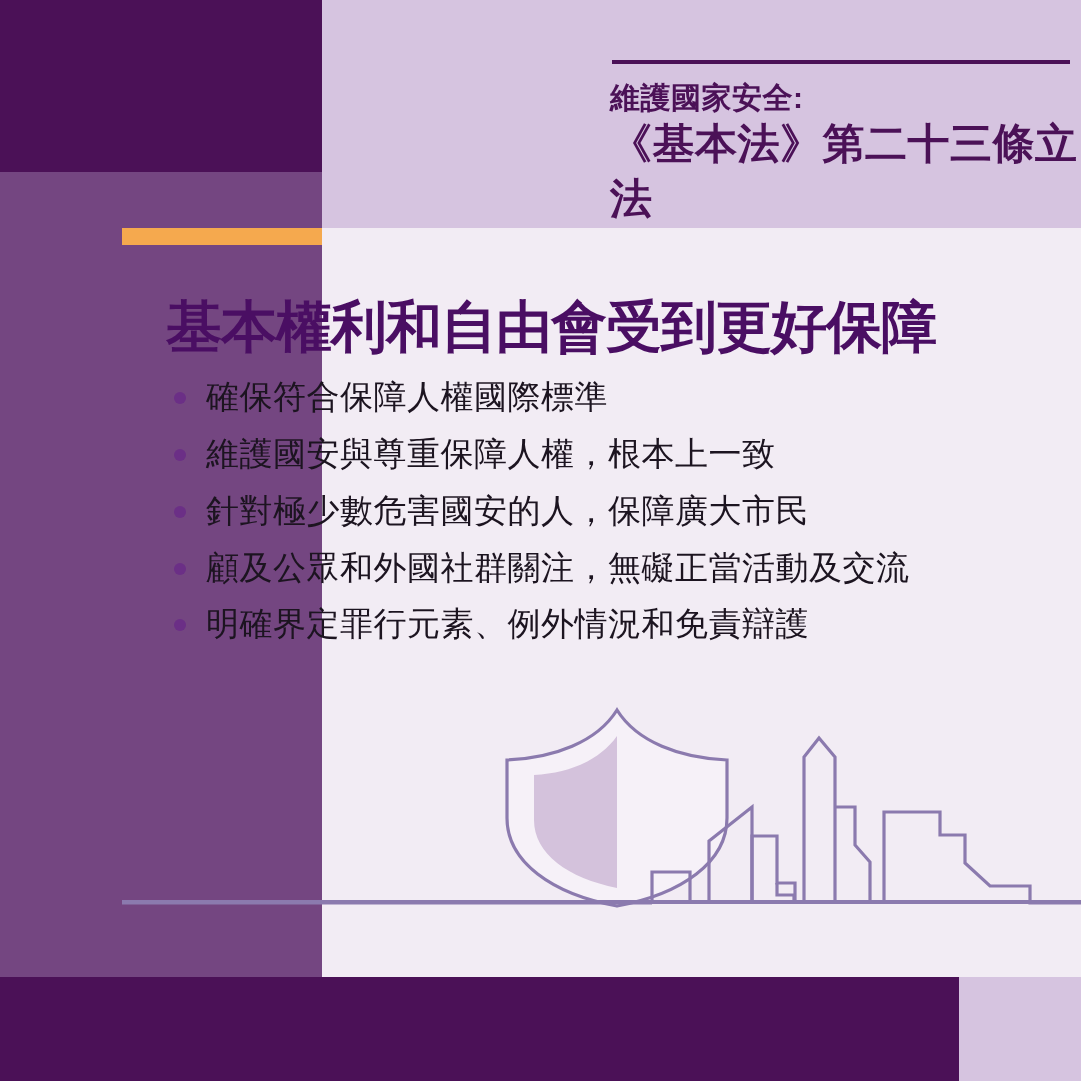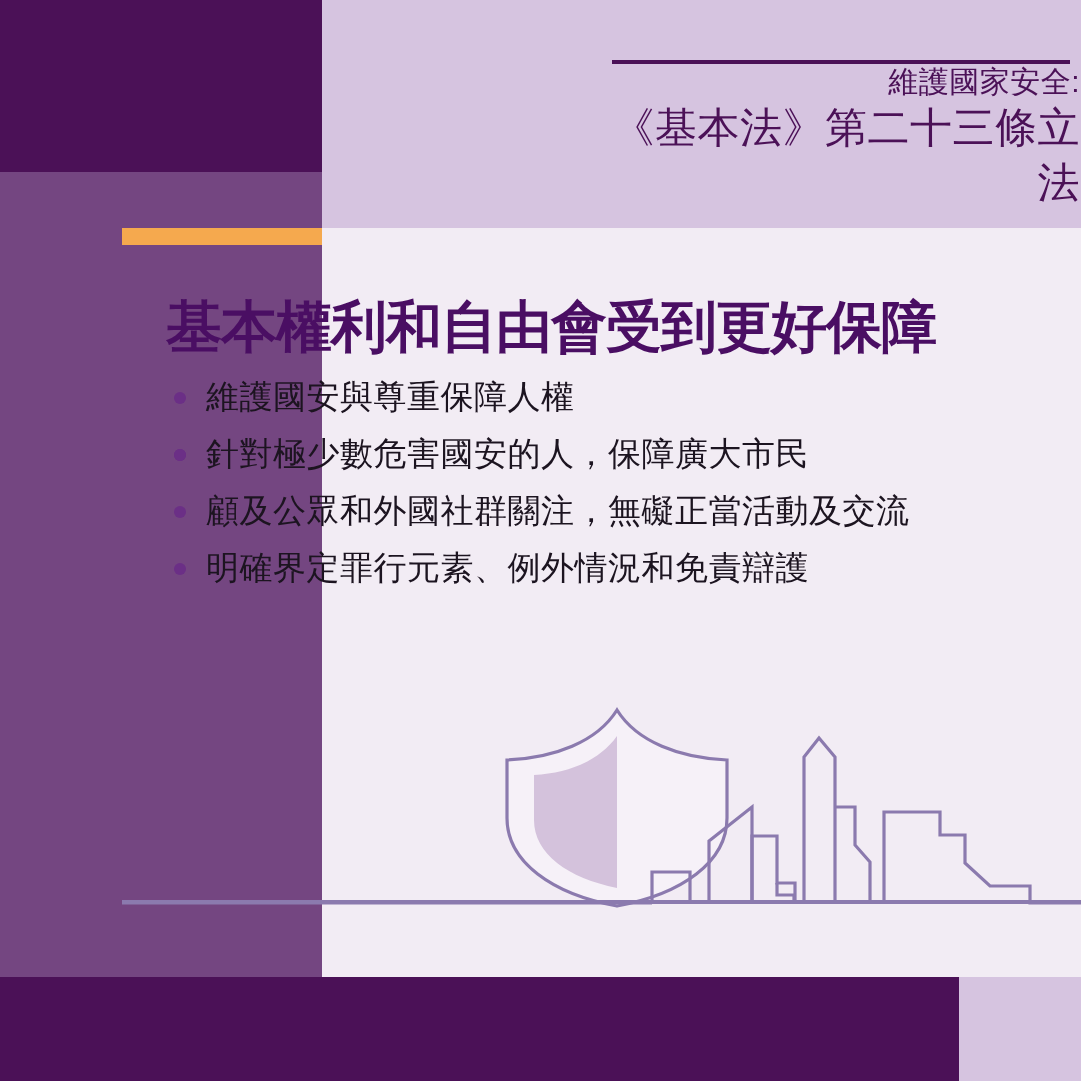--- a/index.html
+++ b/index.html
@@ -82,27 +82,26 @@
 
   
   .header-rule {
     position: absolute;
     left: 612px; top: 60px;
     width: 458px; height: 4px;
     background: #4B1157;
   }
   .header-text {
     position: absolute;
-    left: 610px; top: 62px;
+    left: 610px; top: 78px;
     width: 470px;
     color: #4B1157;
-    font-weight: normal;
+    font-weight: bold;
     line-height: 1.30;
     letter-spacing: 0.5px;
-    text-align: right;
   }
   .header-line-1 { font-size: 30px; display: block; }
   .header-line-2 { font-size: 42px; display: block; }
 
   
   .main-title {
     position: absolute;
     left: 166px; top: 290px;
     width: 880px;
     color: #4A0E63;
@@ -173,24 +172,25 @@
   <div class="header-text">
     <span class="header-line-1">維護國家安全:</span>
     <span class="header-line-2">《基本法》第二十三條立法</span>
   </div>
 
   <div class="main-title">基本權利和自由會受到更好保障</div>
 
   <ul class="bullet-list">
     <li class="bullet-item">
       <span class="bullet-dot"></span>
-      <span>維護國安與尊重保障人權</span>
-    </li>
-    <li class="bullet-item">
-      <span class="bullet-dot"></span>
+      <span>確保符合保障人權國際標準</span>
+    </li>
+    <li class="bullet-item">
+      <span class="bullet-dot"></span>
+      <span>維護國安與尊重保障人權，根本上一致</span>
     </li>
     <li class="bullet-item">
       <span class="bullet-dot"></span>
       <span>針對極少數危害國安的人，保障廣大市民</span>
     </li>
     <li class="bullet-item">
       <span class="bullet-dot"></span>
       <span>顧及公眾和外國社群關注，無礙正當活動及交流</span>
     </li>
     <li class="bullet-item">

